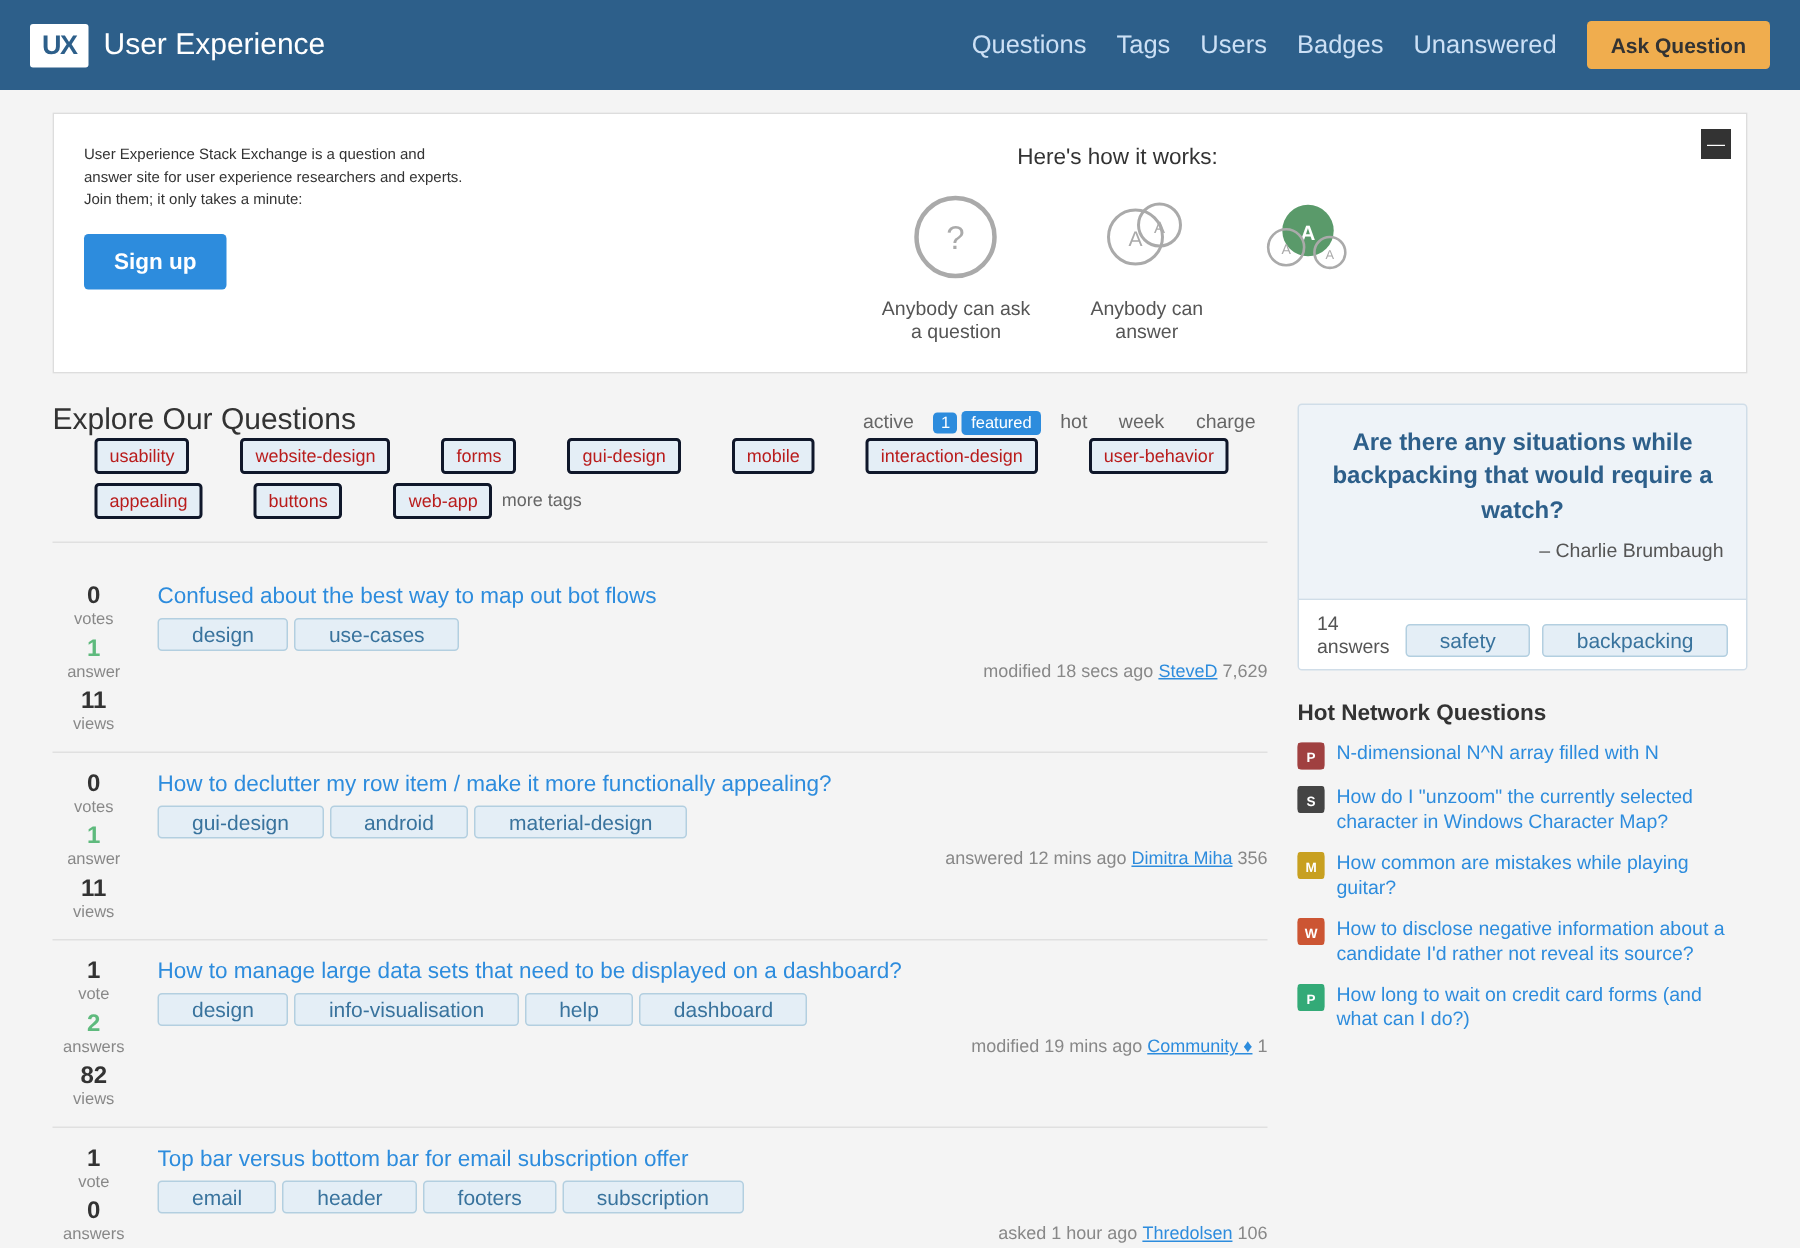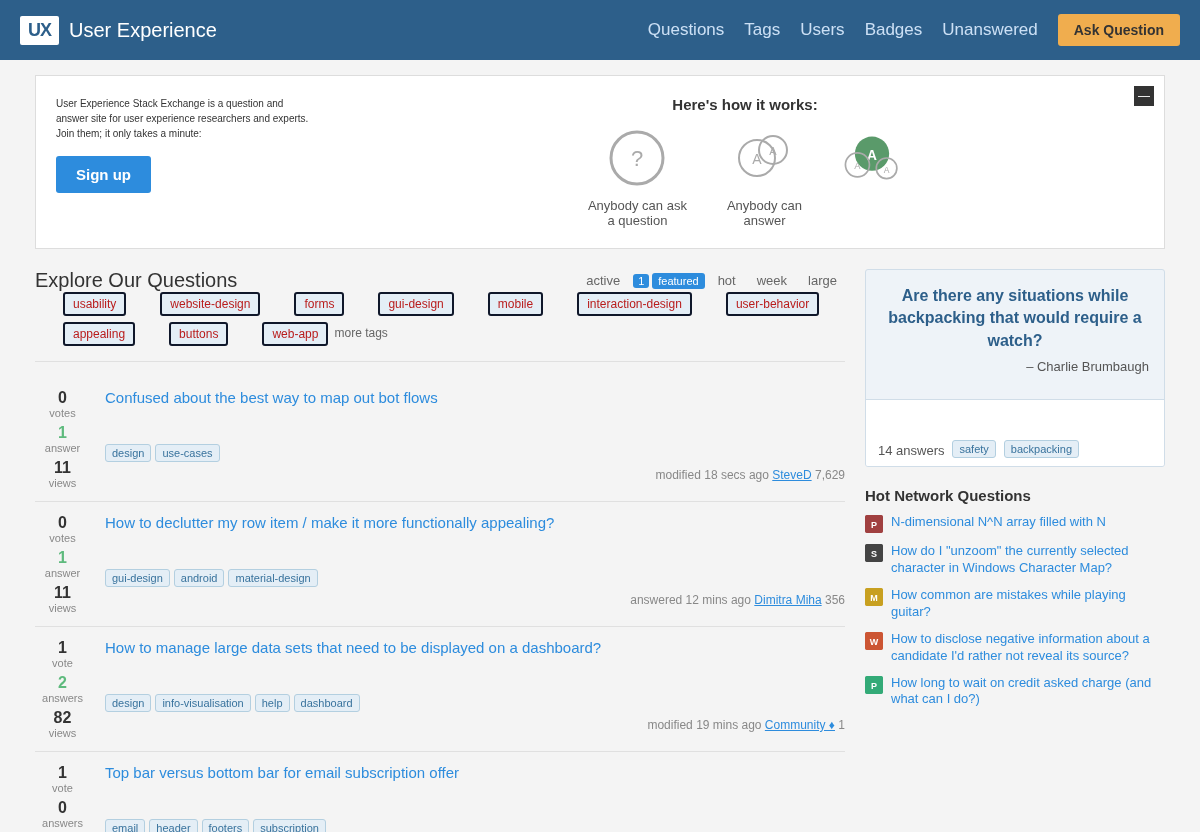--- a/index.html
+++ b/index.html
@@ -63,21 +63,21 @@
       border: none;
       padding: 10px 20px;
       font-size: 15px;
       font-weight: bold;
       cursor: pointer;
       border-radius: 3px;
       margin-top: 15px;
       display: block;
     }
     .how-it-works { flex: 1; text-align: center; }
-    .how-it-works h3 { font-size: 15px; font-weight: bold; margin-bottom: 15px; }
+    .how-it-works h3 { font-size: 15px; font-weight: normal; margin-bottom: 15px; }
     .steps { display: flex; justify-content: center; gap: 40px; }
     .step { text-align: center; }
     .step-icon { width: 60px; height: 60px; margin: 0 auto 10px; }
     .step-text { font-size: 13px; color: #555; }
     .close-banner {
       position: absolute;
       top: 10px;
       right: 10px;
       background: #333;
       color: white;
@@ -178,24 +178,23 @@
       font-size: 15px;
       text-decoration: none;
       display: block;
       margin-bottom: 6px;
     }
     .question-tags { display: flex; flex-wrap: wrap; gap: 4px; margin-bottom: 6px; }
     .q-tag {
       background: #e4eef6;
       color: #39739d;
       border: 1px solid #b3cfe0;
-      padding: 2px 6px;
-      border-radius: 3px;
-      font-size: 11px;
-      margin-top: 32px;
+      padding: 2px 22px;
+      border-radius: 3px;
+      font-size: 14px;
     }
     .question-meta { font-size: 12px; color: #888; display: flex; justify-content: flex-end; }
     .meta-user { color: #2d8cdd; }
 
     
     .featured-question {
       background: #eef3f8;
       border: 1px solid #d0dde8;
       border-radius: 3px;
       overflow: hidden;
@@ -318,21 +317,21 @@
 
       <div class="questions-header">
         <h2 class="questions-title">Explore Our Questions</h2>
         <div class="filter-tabs">
           <a class="filter-tab" href="#">active</a>
           <span>
             <span class="filter-badge">1</span><a class="filter-tab featured" href="#">featured</a>
           </span>
           <a class="filter-tab" href="#">hot</a>
           <a class="filter-tab" href="#">week</a>
-          <a class="filter-tab" href="#">large</a>
+          <a class="filter-tab" href="#">charge</a>
         </div>
       </div>
 
       <div class="tags-row">
         <span class="tag">usability</span>
         <span class="tag">website-design</span>
         <span class="tag">forms</span>
         <span class="tag">gui-design</span>
         <span class="tag">mobile</span>
         <span class="tag">interaction-design</span>
@@ -521,21 +520,21 @@
           <a class="hot-link" href="#">How to disclose negative information about a candidate I'd rather not reveal its source?</a>
         </div>
 
         <div class="hot-item">
           <div class="hot-icon" style="background:#33aa77;">
             <svg width="18" height="18" viewBox="0 0 18 18">
               <rect width="18" height="18" fill="#33aa77" rx="2"></rect>
               <text x="9" y="13" text-anchor="middle" font-size="9" fill="white" font-weight="bold">P</text>
             </svg>
           </div>
-          <a class="hot-link" href="#">How long to wait on credit asked charge (and what can I do?)</a>
+          <a class="hot-link" href="#">How long to wait on credit card forms (and what can I do?)</a>
         </div>
 
       </div>
     </div>
 
   </div>
 
 </div>
 
 </body></html>

